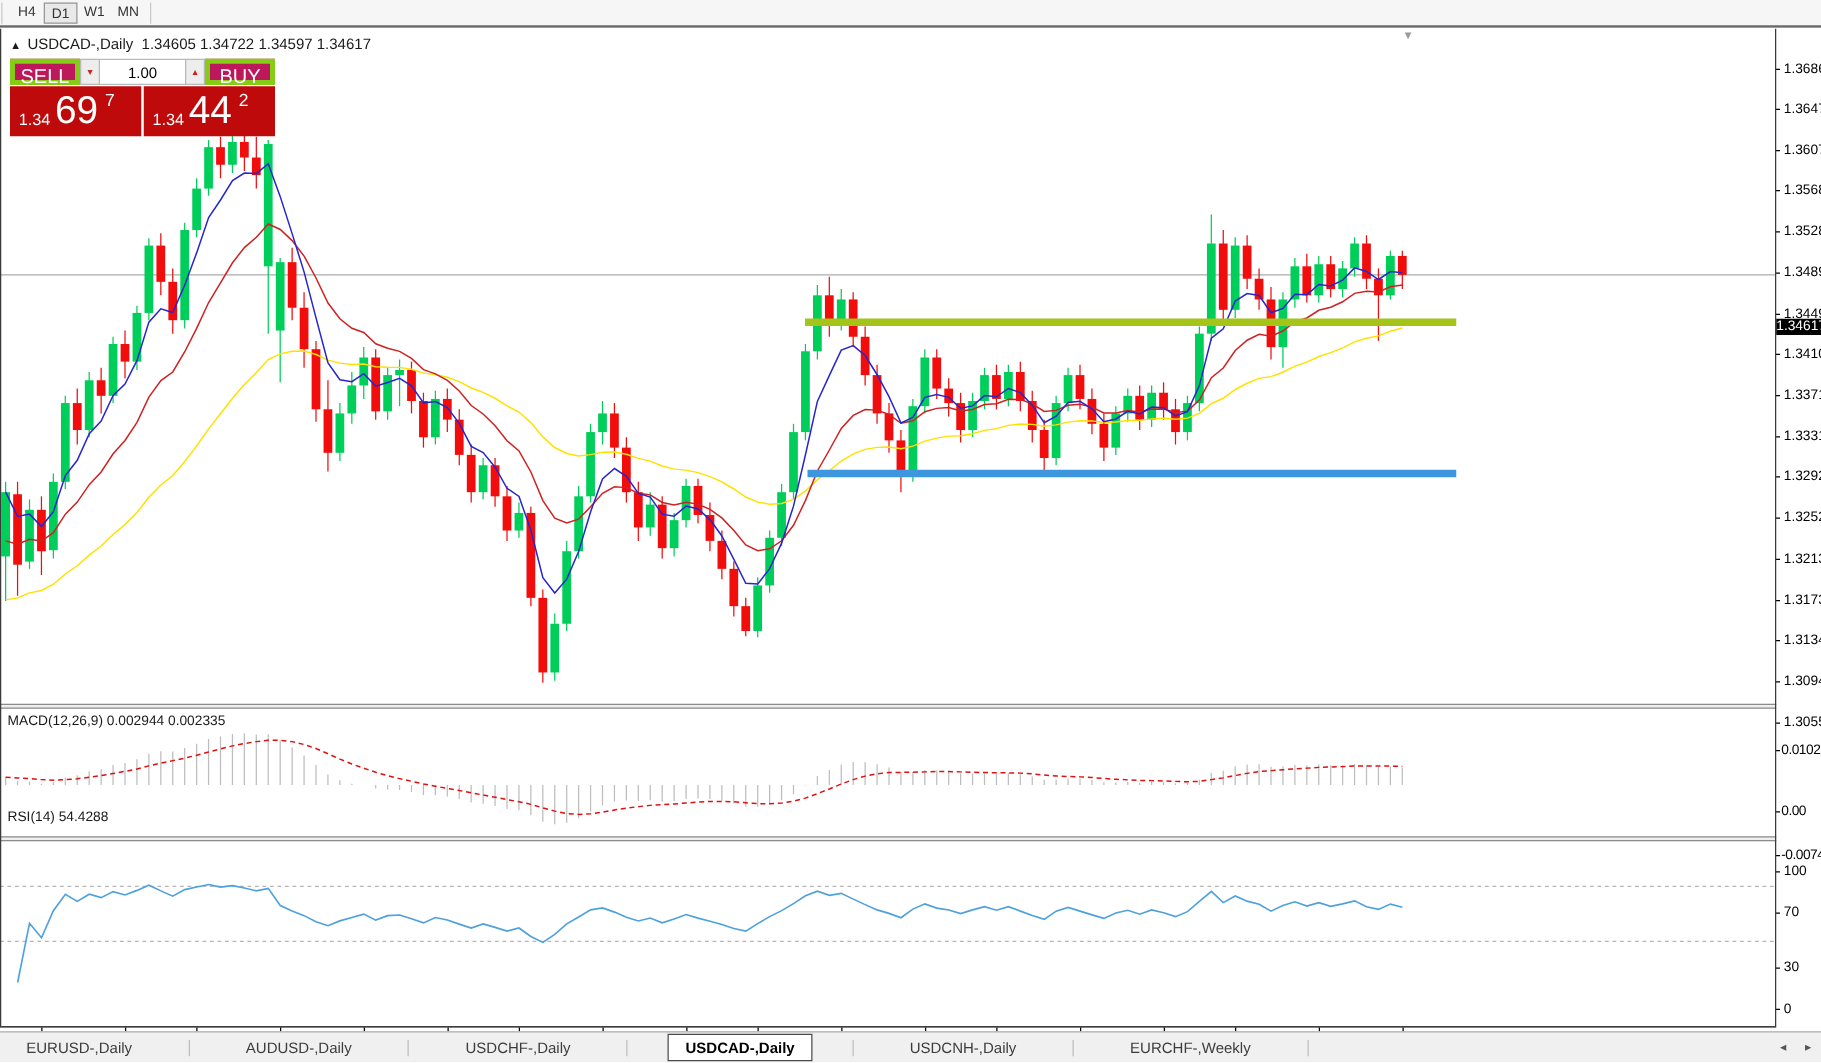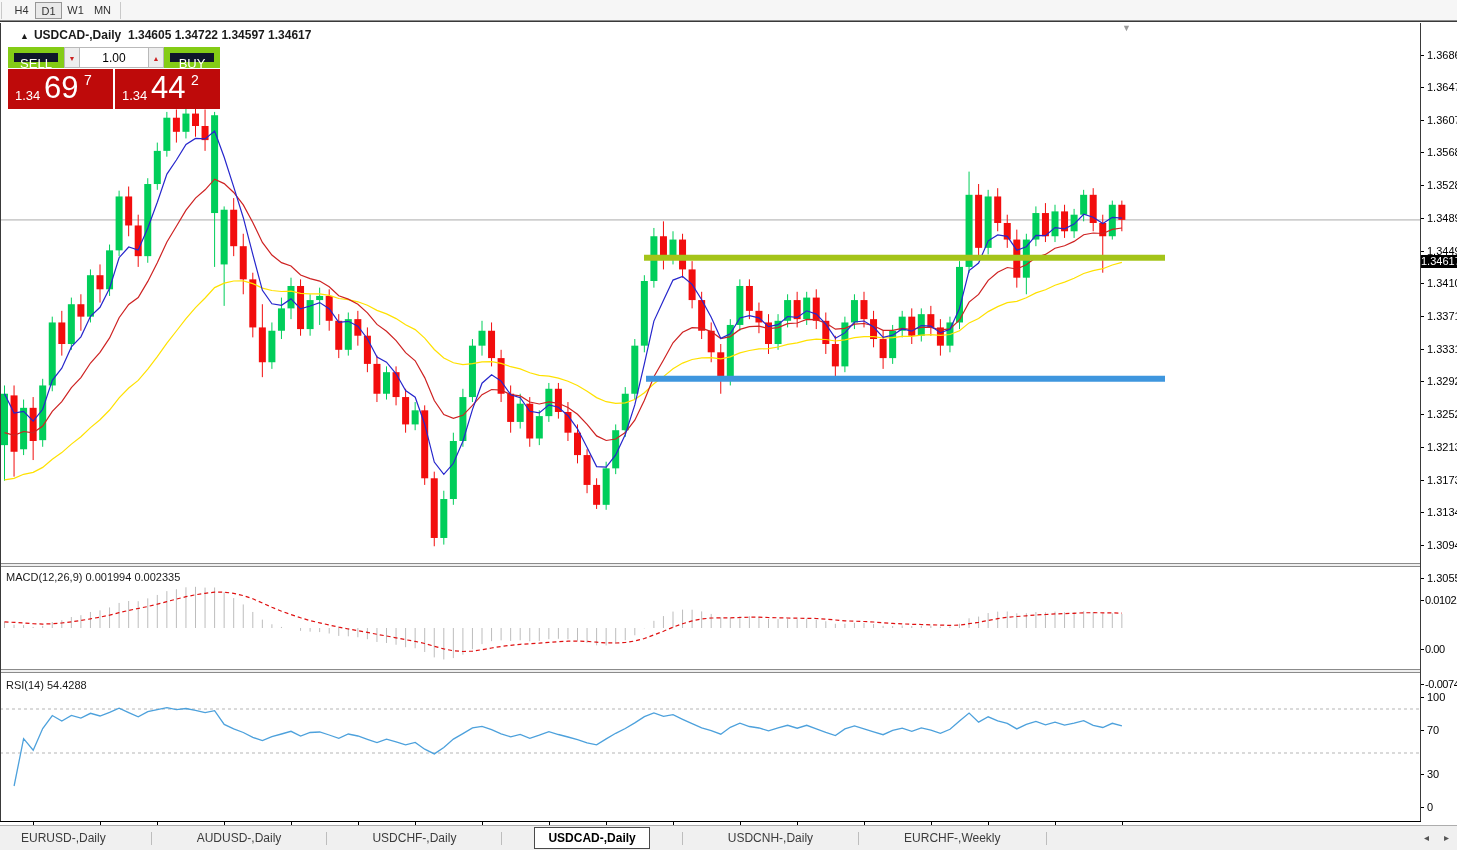--- a/index.html
+++ b/index.html
@@ -15,41 +15,41 @@
   .tf-btn.active { background:#E9E9E9; border:1px solid #979797; }
   .tb-sep { position:absolute; top:2px; width:1px; height:17px; background:#C9C9C9; }
 
   
   #chartwin { position:absolute; left:0; top:21px; width:1457px; height:804px;
     border-top:1px solid #3A3A3A; background:#fff; }
   .vborder { position:absolute; background:#3A3A3A; width:1px; }
   svg { position:absolute; display:block; }
 
   .pane-label { position:absolute; font-size:11px; color:#1A1A1A; z-index:30; white-space:nowrap; }
-  #title-row { left:20px; top:6px; font-size:12px; font-weight:700; }
+  #title-row { left:8px; top:6px; font-size:12px; font-weight:400; }
   #title-row .tgl { font-size:9px; margin-right:5px; }
 
   .splitter { position:absolute; left:0; width:1457px; height:4px; background:#EFEFEF;
     border-top:1px solid #8B8B8B; border-bottom:1px solid #8B8B8B; }
 
   
   .ax-label { position:absolute; font-size:11px; color:#000; white-space:nowrap; }
   .ax-tick  { position:absolute; width:4px; height:1px; background:#000; }
   .dt-tick  { position:absolute; width:1px; height:4px; background:#000; }
   #price-axis { position:absolute; left:1421px; top:22px; width:36px; height:777px; background:#fff; }
   #date-axis { position:absolute; left:0; top:799px; width:1421px; height:26px;
     border-top:1px solid #000; background:#fff; }
   #price-badge { position:absolute; left:1421px; width:36px; height:13px; background:#000;
     color:#fff; font-size:11px; line-height:13px; text-align:center; z-index:5; }
 
   
   #trade-panel { position:absolute; left:8px; top:25px; width:212px; z-index:40; }
   #tp-row1 { display:flex; height:21px; }
-  .tp-btn { width:56px; height:21px; background:#0f172a; color:#fff; font-size:13px;
-    text-align:center; line-height:21px; border:6px solid #84cc16; }
+  .tp-btn { width:56px; height:21px; background:#be185d; color:#fff; font-size:16px;
+    text-align:center; line-height:21px; border:4px solid #84cc16; }
   .tp-spin { width:16px; height:21px; background:#EDEDED; border:1px solid #B9B9B9;
     color:#C22; font-size:7px; text-align:center; line-height:21px; }
   #tp-amount { width:68px; height:21px; border:1px solid #B9B9B9; border-left:none;
     border-right:none; font-size:12px; text-align:center; font-family:"Liberation Sans",sans-serif; }
   #tp-row2 { display:flex; margin-top:1px; }
   .tp-quote { width:105px; height:40px; background:#BE0A0A; color:#fff; position:relative; }
   .tp-quote.sell { margin-right:2px; }
   .tp-sm  { position:absolute; left:7px; bottom:6px; font-size:13px; }
   .tp-big { position:absolute; left:36px; top:1px; font-size:31px; }
   .tp-sup { position:absolute; left:76px; top:3px; font-size:14px; }
@@ -471,28 +471,28 @@
         <line x1="1055" y1="627" x2="1055" y2="610.6152021373449" stroke="#BDBDBD" stroke-width="1"></line>
         <line x1="1064.5500000000002" y1="627" x2="1064.5500000000002" y2="611.1644419283335" stroke="#BDBDBD" stroke-width="1"></line>
         <line x1="1074.1000000000001" y1="627" x2="1074.1000000000001" y2="611.01185101972" stroke="#BDBDBD" stroke-width="1"></line>
         <line x1="1083.65" y1="627" x2="1083.65" y2="610.1584578447163" stroke="#BDBDBD" stroke-width="1"></line>
         <line x1="1093.2" y1="627" x2="1093.2" y2="610.9794989781628" stroke="#BDBDBD" stroke-width="1"></line>
         <line x1="1102.75" y1="627" x2="1102.75" y2="612.4160299832072" stroke="#BDBDBD" stroke-width="1"></line>
         <line x1="1112.3000000000002" y1="627" x2="1112.3000000000002" y2="612.2573148759813" stroke="#BDBDBD" stroke-width="1"></line>
         <line x1="1121.8500000000001" y1="627" x2="1121.8500000000001" y2="612.9994560444262" stroke="#BDBDBD" stroke-width="1"></line>
         <polyline points="4.5,620.8 14.1,621.4 23.6,621.9 33.2,622.7 42.7,623.1 52.3,622.7 61.8,622.0 71.4,620.8 80.9,619.5 90.5,617.8 100.0,616.1 109.6,614.2 119.1,611.7 128.7,609.4 138.2,607.5 147.8,605.5 157.3,603.2 166.9,600.6 176.4,598.1 186.0,595.7 195.5,593.8 205.1,592.3 214.6,591.2 224.2,591.2 233.7,592.3 243.3,594.6 252.8,597.8 262.4,602.0 271.9,606.3 281.5,610.2 291.0,613.6 300.6,616.8 310.1,619.6 319.7,621.9 329.2,624.0 338.8,626.2 348.3,628.0 357.9,629.7 367.4,631.4 377.0,633.3 386.5,635.0 396.1,636.8 405.6,638.7 415.2,640.4 424.7,642.5 434.3,645.3 443.8,647.9 453.4,649.8 462.9,650.5 472.5,650.1 482.0,648.7 491.6,647.0 501.1,645.5 510.7,644.3 520.2,643.3 529.8,642.7 539.3,642.2 548.9,641.4 558.4,640.7 568.0,640.2 577.5,640.1 587.1,640.4 596.6,641.2 606.2,641.9 615.7,642.0 625.3,641.5 634.8,640.0 644.4,637.5 653.9,633.9 663.5,630.2 673.0,626.2 682.6,622.7 692.1,619.9 701.7,618.0 711.2,617.0 720.8,616.9 730.3,616.8 739.9,616.5 749.4,616.2 759.0,616.2 768.5,616.5 778.1,616.8 787.6,617.0 797.2,617.2 806.7,617.3 816.3,617.5 825.8,618.1 835.4,619.0 844.9,619.8 854.5,620.2 864.0,620.5 873.6,621.0 883.1,621.8 892.7,622.4 902.2,622.9 911.8,623.3 921.3,623.5 930.9,623.8 940.4,624.1 950.0,624.4 959.5,624.1 969.1,622.7 978.6,621.3 988.2,619.4 997.7,617.7 1007.3,616.2 1016.8,615.5 1026.3,614.8 1035.9,614.0 1045.5,613.5 1055.0,612.9 1064.6,612.6 1074.1,612.3 1083.7,611.8 1093.2,611.7 1102.8,611.8 1112.3,611.9 1121.9,612.1 " fill="none" stroke="#DF1010" stroke-width="1.2" stroke-dasharray="4 3"></polyline>
       </svg>
-    <div class="pane-label" style="left:6px; top:549px">MACD(12,26,9) 0.001994 0.002335</div>
+    <div class="pane-label" style="left:6px; top:549px">MACD(12,26,9) 0.002944 0.002335</div>
 
     <svg id="svg-rsi" style="left:0; top:651px;" width="1421" height="127" viewBox="0 672 1421 127">
         <line x1="0" y1="708" x2="1420" y2="708" stroke="#B5B5B5" stroke-width="1" stroke-dasharray="3 3"></line>
         <line x1="0" y1="752" x2="1420" y2="752" stroke="#B5B5B5" stroke-width="1" stroke-dasharray="3 3"></line>
         <polyline points="14.1,785.0 23.6,737.6 33.2,749.2 42.7,727.6 52.3,714.5 61.8,720.1 71.4,714.4 80.9,717.1 90.5,712.3 100.0,715.0 109.6,711.3 119.1,707.2 128.7,711.7 138.2,715.9 147.8,710.7 157.3,708.6 166.9,706.6 176.4,708.7 186.0,707.5 195.5,709.4 205.1,711.7 214.6,709.7 224.2,723.4 233.7,727.8 243.3,731.5 252.8,736.4 262.4,739.6 271.9,735.7 281.5,733.0 291.0,730.3 300.6,735.1 310.1,731.5 319.7,731.0 329.2,734.0 338.8,737.3 348.3,733.0 357.9,735.0 367.4,738.3 377.0,741.5 386.5,738.1 396.1,740.9 405.6,743.9 415.2,741.4 424.7,748.2 434.3,752.9 443.8,746.5 453.4,738.1 462.9,732.6 472.5,726.9 482.0,725.3 491.6,728.7 501.1,732.8 510.7,735.8 520.2,733.4 529.8,737.3 539.3,734.2 548.9,730.6 558.4,733.5 568.0,736.0 577.5,738.6 587.1,741.8 596.6,743.9 606.2,737.9 615.7,732.3 625.3,727.5 634.8,721.9 644.4,715.6 653.9,711.9 663.5,715.3 673.0,713.7 682.6,718.3 692.1,722.7 701.7,726.9 711.2,729.7 720.8,733.2 730.3,726.3 739.9,722.1 749.4,725.5 759.0,727.0 768.5,729.9 778.1,726.9 787.6,724.3 797.2,727.2 806.7,724.3 816.3,727.9 825.8,731.4 835.4,734.5 844.9,727.9 854.5,724.9 864.0,727.9 873.6,730.9 883.1,733.7 892.7,729.4 902.2,727.2 911.8,730.4 921.3,726.9 930.9,729.2 940.4,732.3 950.0,728.3 959.5,720.1 969.1,712.1 978.6,721.1 988.2,715.8 997.7,719.9 1007.3,722.4 1016.8,727.9 1026.3,723.4 1035.9,720.4 1045.5,723.9 1055.0,721.1 1064.6,724.1 1074.1,722.1 1083.7,719.7 1093.2,724.4 1102.8,726.5 1112.3,722.3 1121.9,724.8 " fill="none" stroke="#4DA1DC" stroke-width="1.3"></polyline>
       </svg>
-    <div class="pane-label" style="left:6px; top:657px">RSI(14) 54.4288</div>
+    <div class="pane-label" style="left:6px; top:626px">RSI(14) 54.4288</div>
 
     <div id="price-axis">
         <div class="ax-tick" style="left: -1px; top: 10.5px;"></div>
         <div class="ax-label" style="left: 6px; top: 4.5px;">1.36860</div>
         <div class="ax-tick" style="left: -1px; top: 42.8271px;"></div>
         <div class="ax-label" style="left: 6px; top: 36.8271px;">1.36470</div>
         <div class="ax-tick" style="left: -1px; top: 75.9831px;"></div>
         <div class="ax-label" style="left: 6px; top: 69.9831px;">1.36070</div>
         <div class="ax-tick" style="left: -1px; top: 108.31px;"></div>
         <div class="ax-label" style="left: 6px; top: 102.31px;">1.35680</div>

